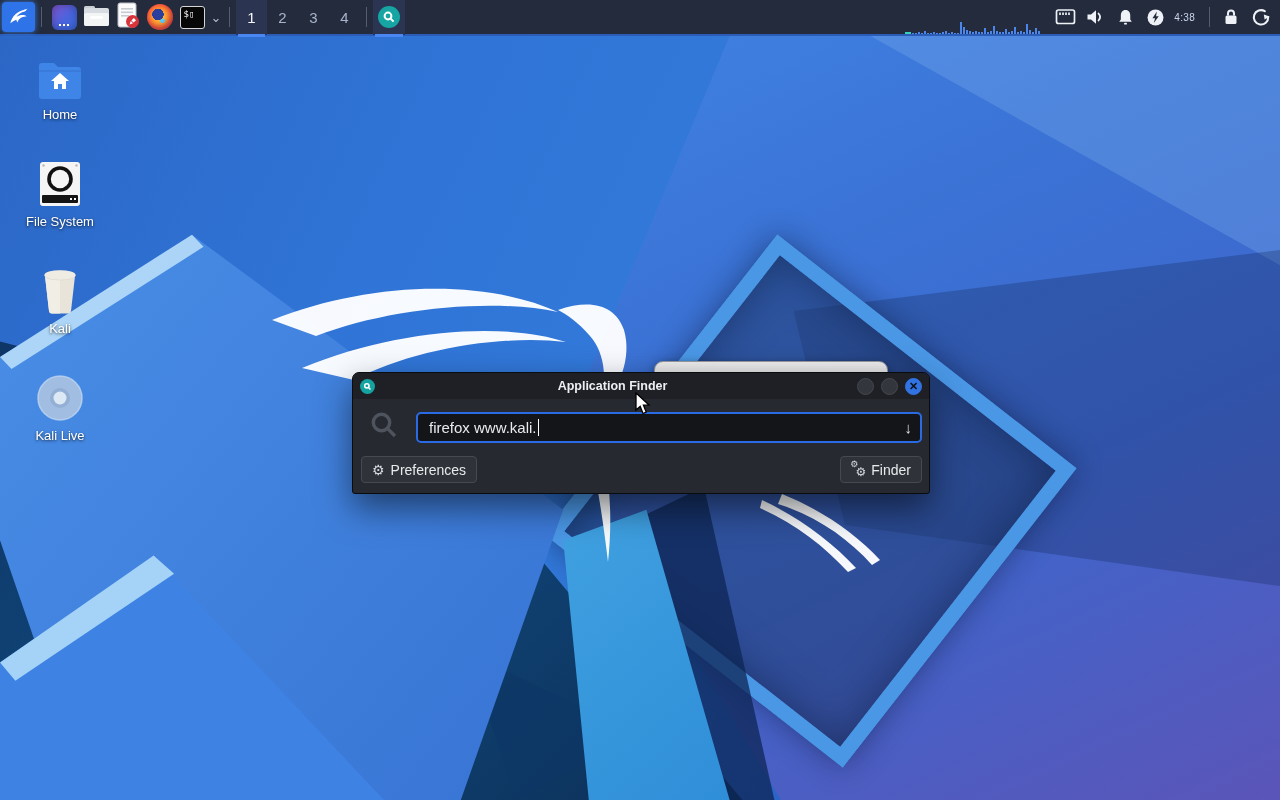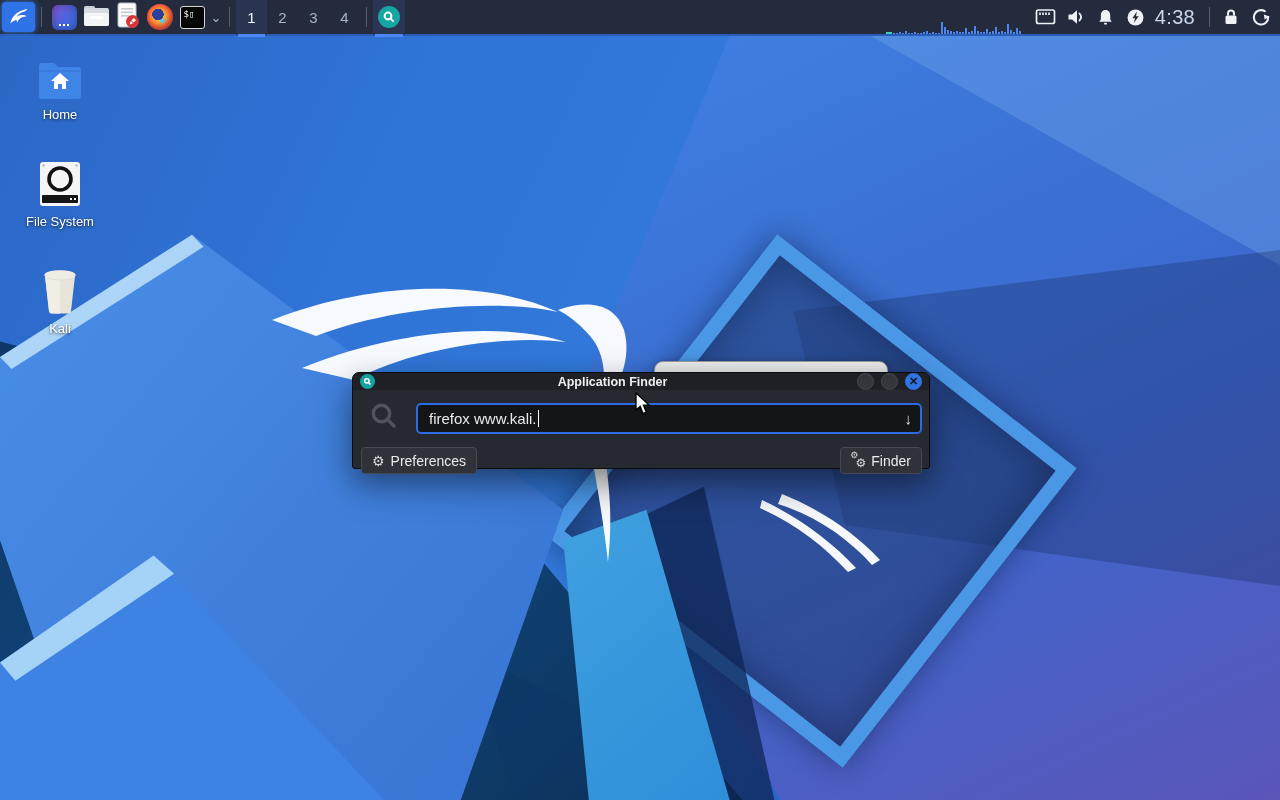--- a/index.html
+++ b/index.html
@@ -42,21 +42,21 @@
   .task-btn { width:32px; height:36px; border:none; background:#2b3450; position:relative;
     display:flex; align-items:center; justify-content:center; cursor:default; }
   .af-circle { width:22px; height:22px; border-radius:50%; background:#16a5a2;
     display:flex; align-items:center; justify-content:center; }
   .panel-spacer { flex:1 1 auto; }
   #cpu-graph { display:flex; align-items:flex-end; gap:1px; height:34px; margin-right:10px; }
   #cpu-graph .bar { width:2px; background:#4a86ec; }
   #cpu-graph .bar.teal { width:6px; background:#35d0c0; }
   .tray-ico { width:30px; height:36px; border:none; background:transparent;
     display:flex; align-items:center; justify-content:center; cursor:default; flex:0 0 auto; }
-  #clock { color:#c9d6ee; font-size:20px; margin:0 8px 0 4px; letter-spacing:.3px; }
+  #clock { color:#c9d6ee; font-size:10px; margin:0 8px 0 4px; letter-spacing:.3px; }
 
   
   #desktop { position:absolute; left:0; top:36px; width:1280px; height:764px; overflow:hidden;
     background:linear-gradient(115deg,#2c67c6 0%,#2f74d6 28%,#3279da 48%,#2a62c4 72%,#2453ab 100%); }
   .wp { position:absolute; inset:0; }
   .wp-right { clip-path:polygon(57% 0,100% 0,100% 100%,61% 100%,44% 52%);
     background:linear-gradient(155deg,#4288e8 8%,#3b74d6 42%,#3e66cc 68%,#5b55b8 100%); }
   .wp-right-light { clip-path:polygon(68% 0,100% 0,100% 30%); background:rgba(130,180,240,.30); }
   .wp-right-shade { clip-path:polygon(62% 36%,100% 28%,100% 72%,66% 64%); background:rgba(15,35,80,.28); }
   .wp-dark { clip-path:polygon(0 40%,14% 46%,34% 52%,54% 92%,58% 100%,0 100%);
@@ -79,21 +79,21 @@
     box-shadow:0 2px 8px rgba(0,0,0,.35); z-index:4; }
 
   
   .desk-item { position:absolute; left:10px; width:100px; height:96px; z-index:5;
     display:flex; flex-direction:column; align-items:center; cursor:default; }
   .desk-item .di-ico { height:48px; display:flex; align-items:flex-end; justify-content:center; }
   .desk-item .di-label { margin-top:7px; color:#fff; font-size:13px;
     text-shadow:0 1px 3px rgba(0,0,0,.75); white-space:nowrap; }
 
   
-  #finder { position:absolute; left:352px; top:336px; width:578px; height:97px; z-index:10;
+  #finder { position:absolute; left:352px; top:336px; width:578px; height:122px; z-index:10;
     background:#26292f; border:1px solid #0a0b0d; border-radius:7px 7px 3px 3px;
     box-shadow:0 14px 34px rgba(0,0,0,.5); display:flex; flex-direction:column; }
   #titlebar { height:26px; background:#1e2026; border-radius:6px 6px 0 0;
     display:flex; align-items:center; padding:0 7px; }
   #titlebar .t-ico { width:15px; height:15px; border-radius:50%; background:#14a3a1;
     display:flex; align-items:center; justify-content:center; }
   #title-text { flex:1; text-align:center; color:#eceff2; font-size:12.5px; font-weight:bold; }
   .tb-btn { width:17px; height:17px; border-radius:50%; border:1px solid #44474e;
     background:#33363d; margin-left:7px; display:flex; align-items:center; justify-content:center;
     cursor:default; padding:0; }
@@ -338,20 +338,31 @@
     <div class="desk-item" style="top:230px;">
       <span class="di-ico">
         <svg width="40" height="46" viewBox="0 0 40 46">
           <path d="M5 8 L9 43 a3 3 0 0 0 3 2.6 h16 a3 3 0 0 0 3-2.6 L35 8 Z" fill="#e8e4da"></path>
           <path d="M5 8 L9 43 a3 3 0 0 0 3 2.6 h8 V8 Z" fill="#f1eee6"></path>
           <ellipse cx="20" cy="7.5" rx="15.5" ry="4.8" fill="#d9d4c8"></ellipse>
           <ellipse cx="20" cy="7" rx="15.5" ry="4.8" fill="#efece4"></ellipse>
         </svg>
       </span>
       <span class="di-label">Kali</span>
+    </div>
+    <div class="desk-item" style="top:337px;">
+      <span class="di-ico">
+        <svg width="46" height="46" viewBox="0 0 46 46">
+          <circle cx="23" cy="23" r="22" fill="#a9c2e2" opacity=".92"></circle>
+          <circle cx="23" cy="23" r="22" fill="none" stroke="#c9dcf2" stroke-width="1.5" opacity=".7"></circle>
+          <circle cx="23" cy="23" r="10" fill="#93afd4"></circle>
+          <circle cx="23" cy="23" r="6.5" fill="#dde8f5"></circle>
+        </svg>
+      </span>
+      <span class="di-label">Kali Live</span>
     </div>
 
     <div id="finder">
       <div id="titlebar">
         <span class="t-ico">
           <svg width="9" height="9" viewBox="0 0 14 14" fill="none" stroke="#fff" stroke-width="2.4">
             <circle cx="6" cy="6" r="3.4"></circle>
               <line x1="8.6" y1="8.6" x2="11.6" y2="11.6"></line>
           </svg>
         </span>

